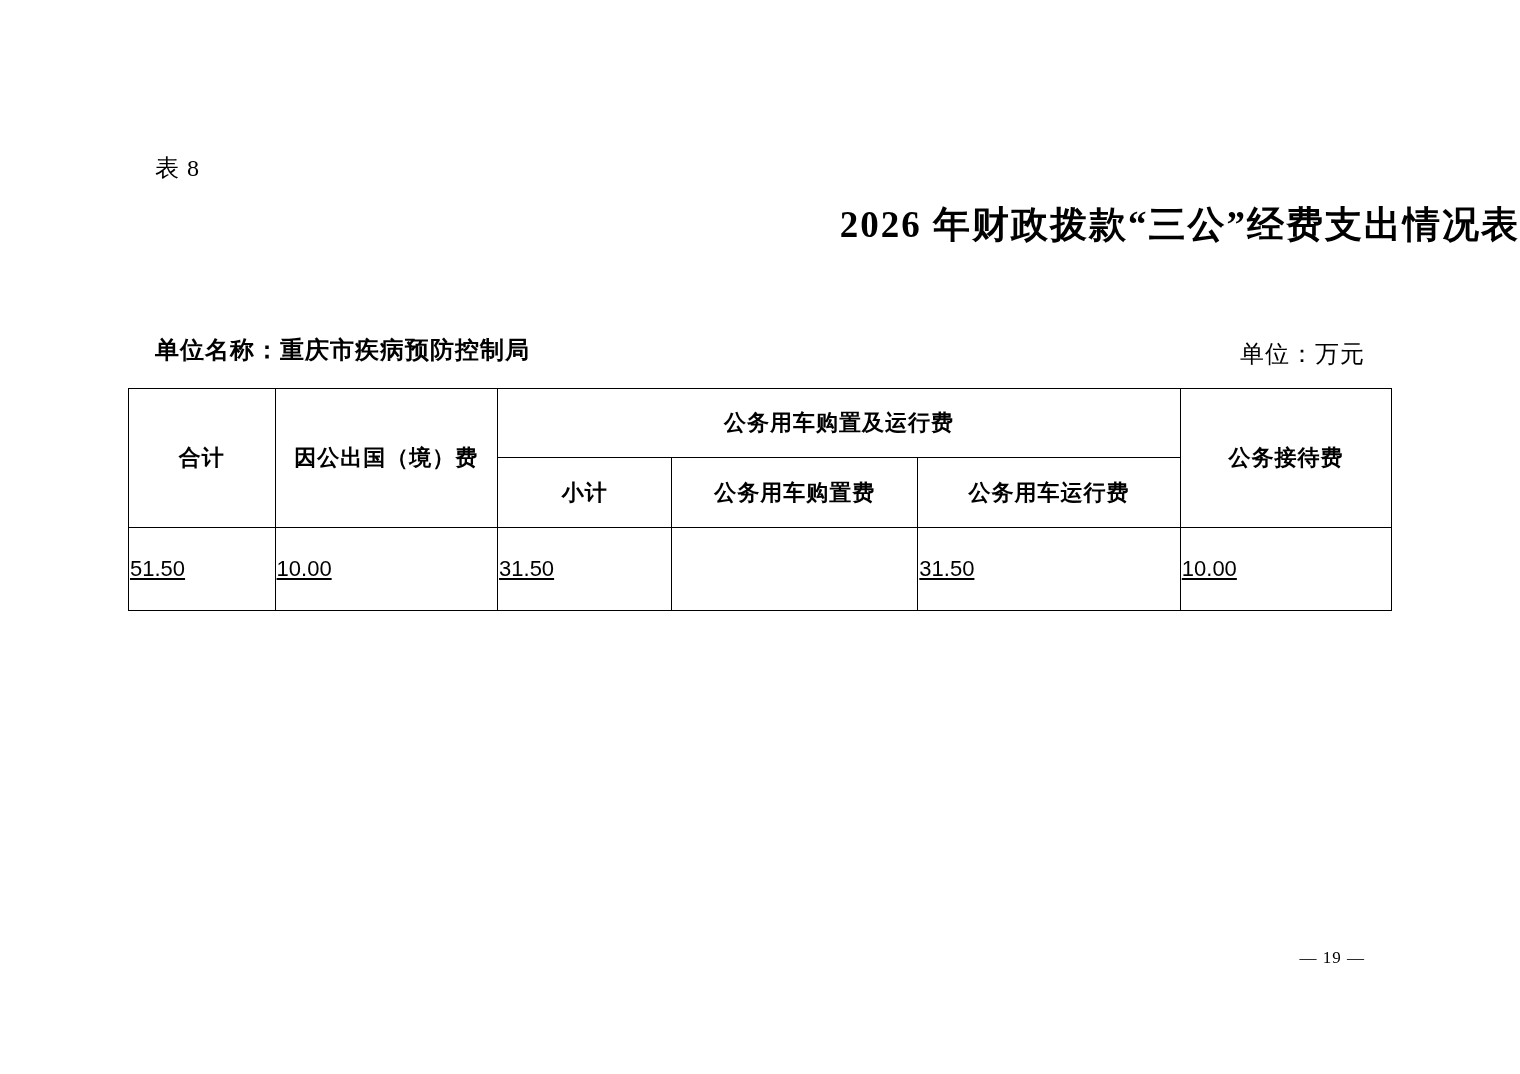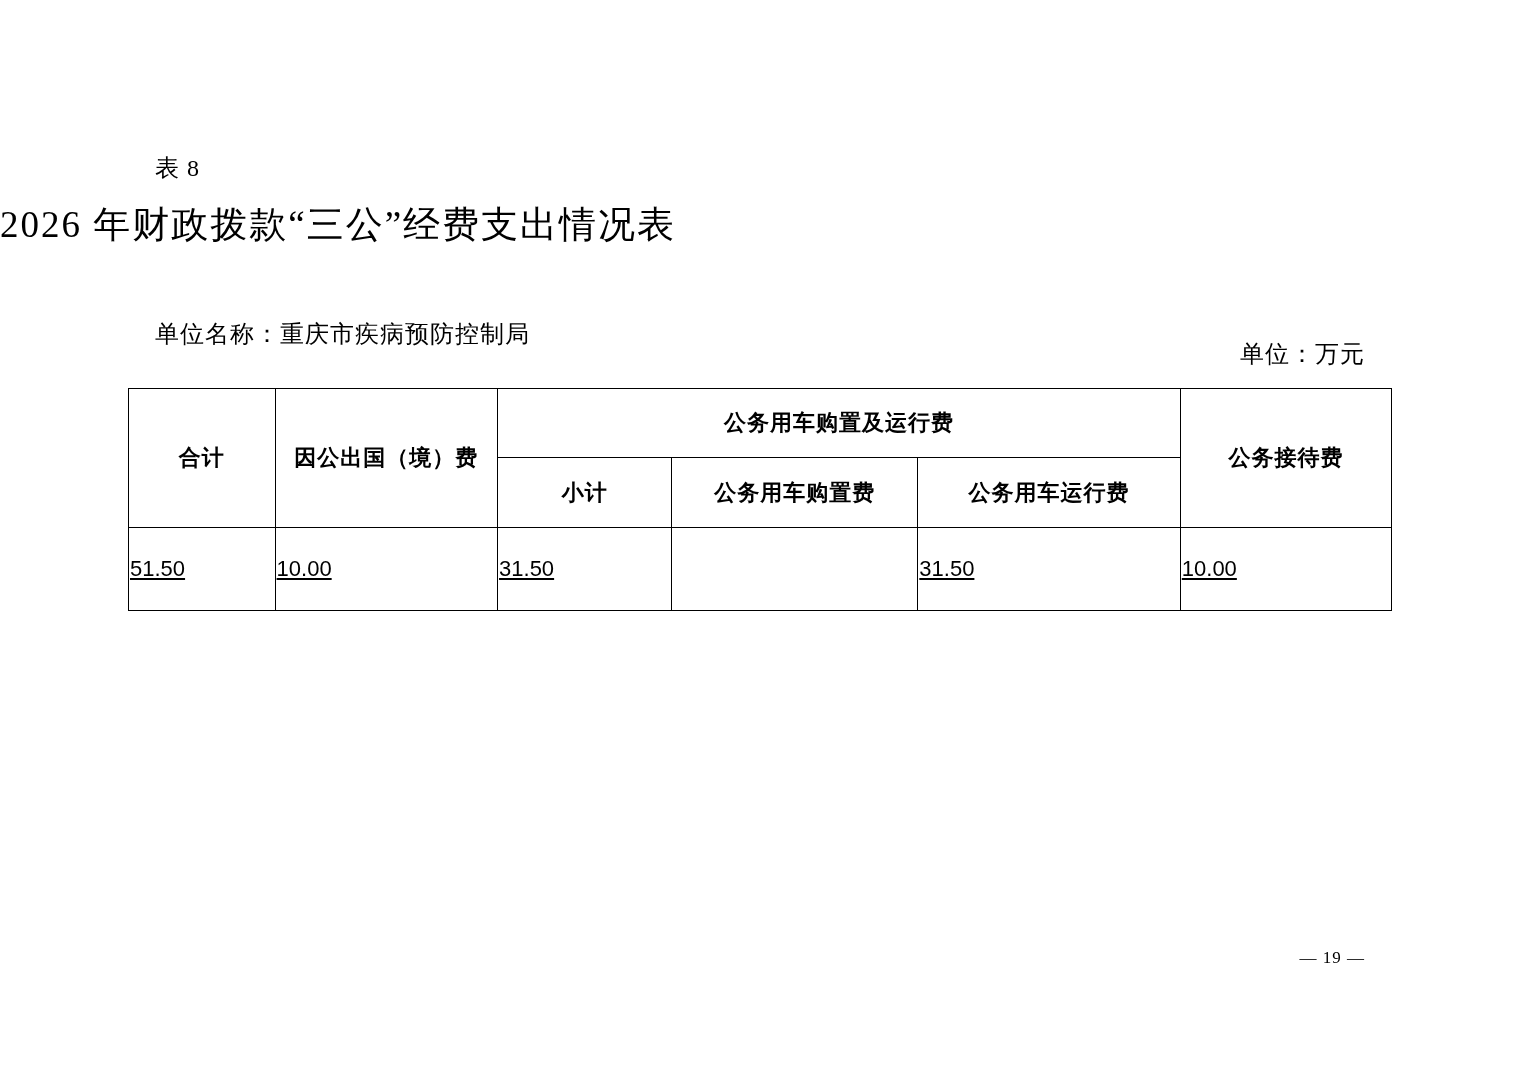--- a/index.html
+++ b/index.html
@@ -25,39 +25,40 @@
     top: 152px;
     font-size: 24px;
     font-family: "Liberation Serif", "DejaVu Serif", serif;
     letter-spacing: 1px;
   }
   .doc-title {
     position: absolute;
     left: 0;
     right: 0;
     top: 200px;
-    text-align: left;
+    text-align: right;
     font-size: 37px;
-    font-weight: normal;
+    font-weight: bold;
     font-family: "Liberation Serif", "DejaVu Serif", serif;
     letter-spacing: 2px;
   }
   .meta-row {
     position: absolute;
     left: 155px;
     right: 155px;
     top: 318px;
     font-size: 24px;
     letter-spacing: 1px;
   }
   .meta-left {
     position: absolute;
     left: 0;
-    top: 0;
+    top: 16px;
     white-space: nowrap;
+    font-weight: bold;
   }
   .meta-right {
     position: absolute;
     right: 0;
     top: 0;
     white-space: nowrap;
     margin-top: 20px;
   }
   table.fin {
     position: absolute;

